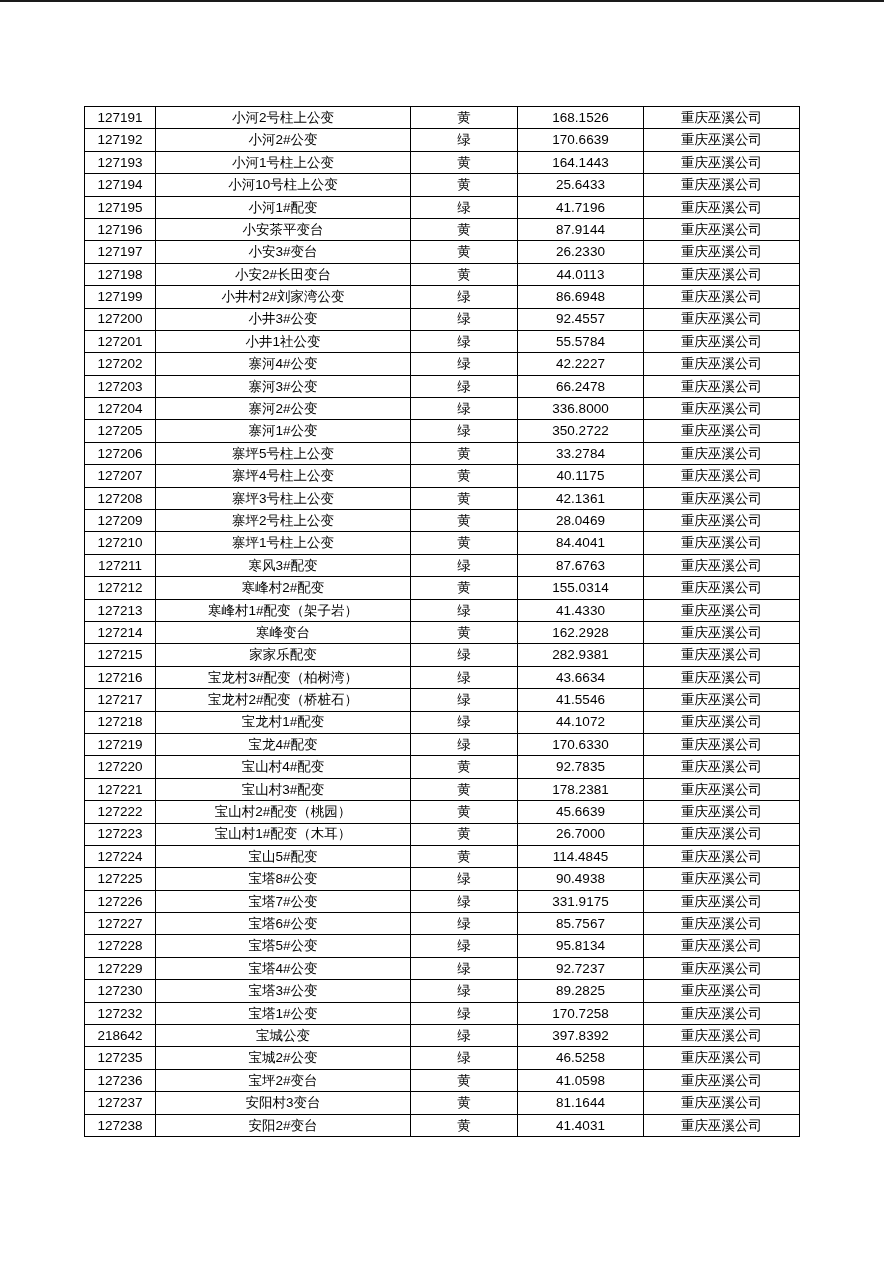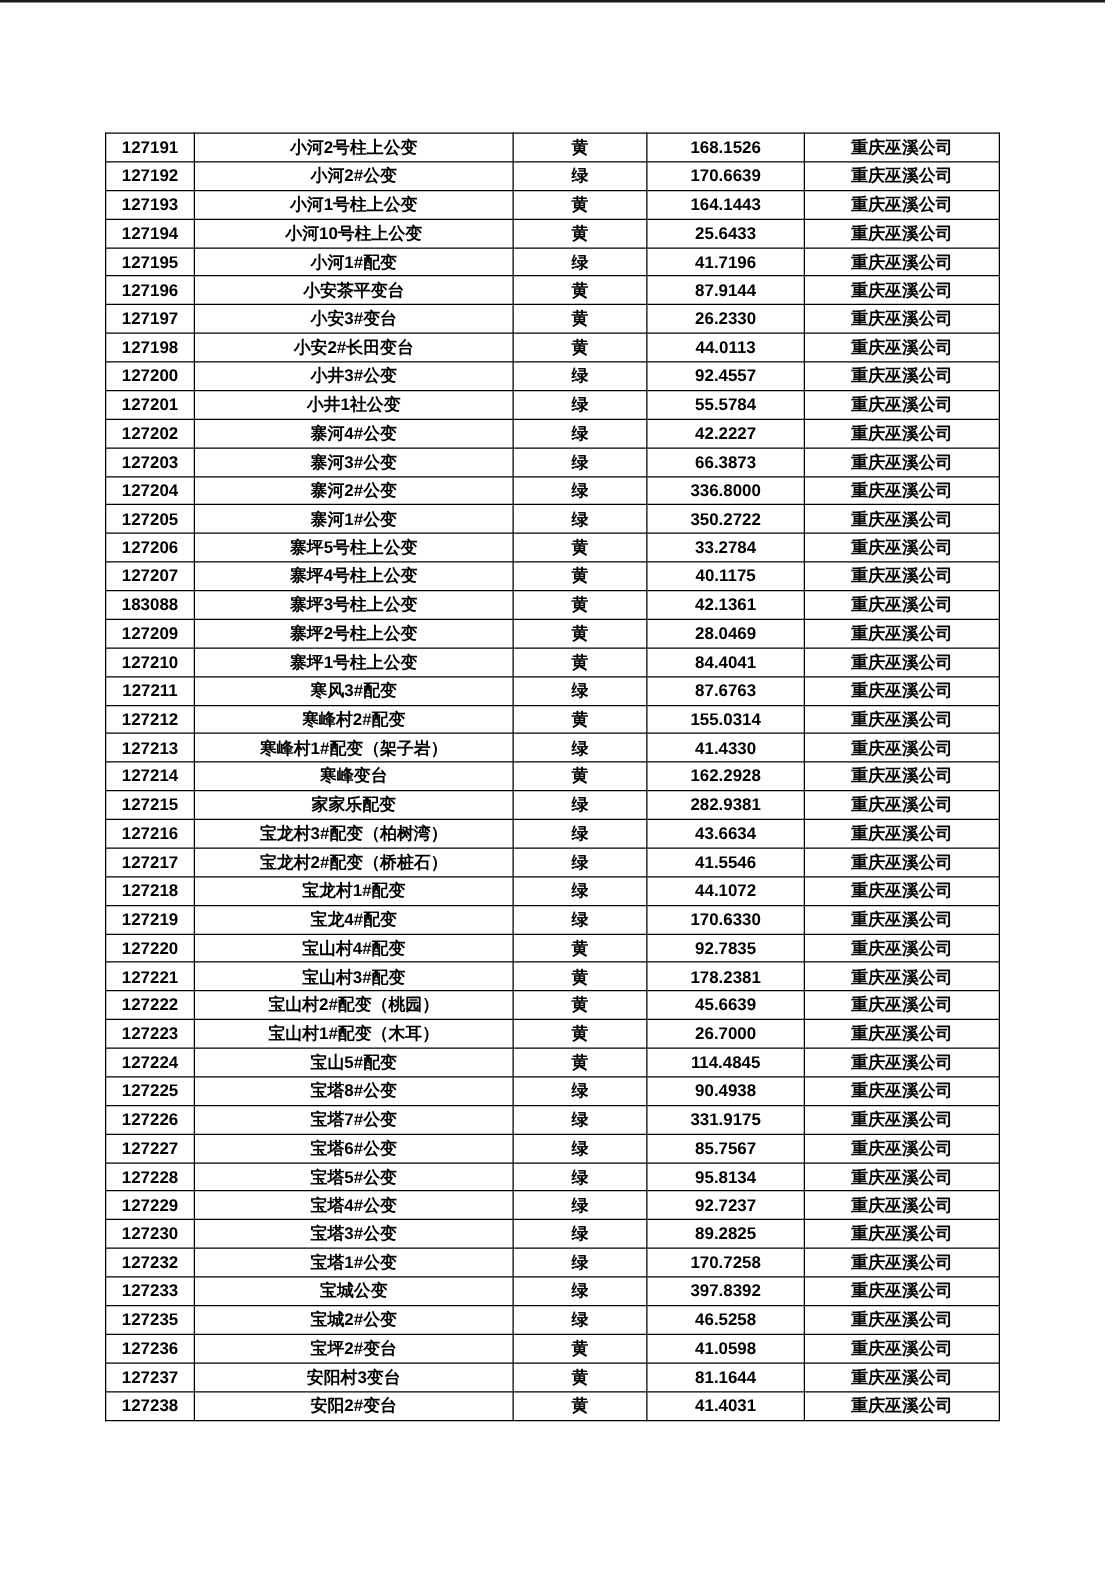--- a/index.html
+++ b/index.html
@@ -24,21 +24,20 @@
     background: #1a1a1a;
   }
   table.data-table {
     position: absolute;
     left: 84px;
     top: 106px;
     width: 715px;
     height: 1031px;
     border-collapse: collapse;
     table-layout: fixed;
-    font-weight: bold;
   }
   table.data-table td {
     border: 1px solid #000000;
     text-align: center;
     vertical-align: middle;
     font-size: 13.5px;
     line-height: 1;
     color: #000000;
     padding: 0 2px;
     white-space: nowrap;
@@ -109,20 +108,27 @@
           <td>重庆巫溪公司</td>
         </tr>
         <tr>
           <td>127198</td>
           <td>小安2#长田变台</td>
           <td>黄</td>
           <td>44.0113</td>
           <td>重庆巫溪公司</td>
         </tr>
         <tr>
+          <td>127199</td>
+          <td>小井村2#刘家湾公变</td>
+          <td>绿</td>
+          <td>86.6948</td>
+          <td>重庆巫溪公司</td>
+        </tr>
+        <tr>
           <td>127200</td>
           <td>小井3#公变</td>
           <td>绿</td>
           <td>92.4557</td>
           <td>重庆巫溪公司</td>
         </tr>
         <tr>
           <td>127201</td>
           <td>小井1社公变</td>
           <td>绿</td>
@@ -133,21 +139,21 @@
           <td>127202</td>
           <td>寨河4#公变</td>
           <td>绿</td>
           <td>42.2227</td>
           <td>重庆巫溪公司</td>
         </tr>
         <tr>
           <td>127203</td>
           <td>寨河3#公变</td>
           <td>绿</td>
-          <td>66.3873</td>
+          <td>66.2478</td>
           <td>重庆巫溪公司</td>
         </tr>
         <tr>
           <td>127204</td>
           <td>寨河2#公变</td>
           <td>绿</td>
           <td>336.8000</td>
           <td>重庆巫溪公司</td>
         </tr>
         <tr>
@@ -165,21 +171,21 @@
           <td>重庆巫溪公司</td>
         </tr>
         <tr>
           <td>127207</td>
           <td>寨坪4号柱上公变</td>
           <td>黄</td>
           <td>40.1175</td>
           <td>重庆巫溪公司</td>
         </tr>
         <tr>
-          <td>183088</td>
+          <td>127208</td>
           <td>寨坪3号柱上公变</td>
           <td>黄</td>
           <td>42.1361</td>
           <td>重庆巫溪公司</td>
         </tr>
         <tr>
           <td>127209</td>
           <td>寨坪2号柱上公变</td>
           <td>黄</td>
           <td>28.0469</td>
@@ -333,21 +339,21 @@
           <td>重庆巫溪公司</td>
         </tr>
         <tr>
           <td>127232</td>
           <td>宝塔1#公变</td>
           <td>绿</td>
           <td>170.7258</td>
           <td>重庆巫溪公司</td>
         </tr>
         <tr>
-          <td>127233</td>
+          <td>218642</td>
           <td>宝城公变</td>
           <td>绿</td>
           <td>397.8392</td>
           <td>重庆巫溪公司</td>
         </tr>
         <tr>
           <td>127235</td>
           <td>宝城2#公变</td>
           <td>绿</td>
           <td>46.5258</td>

